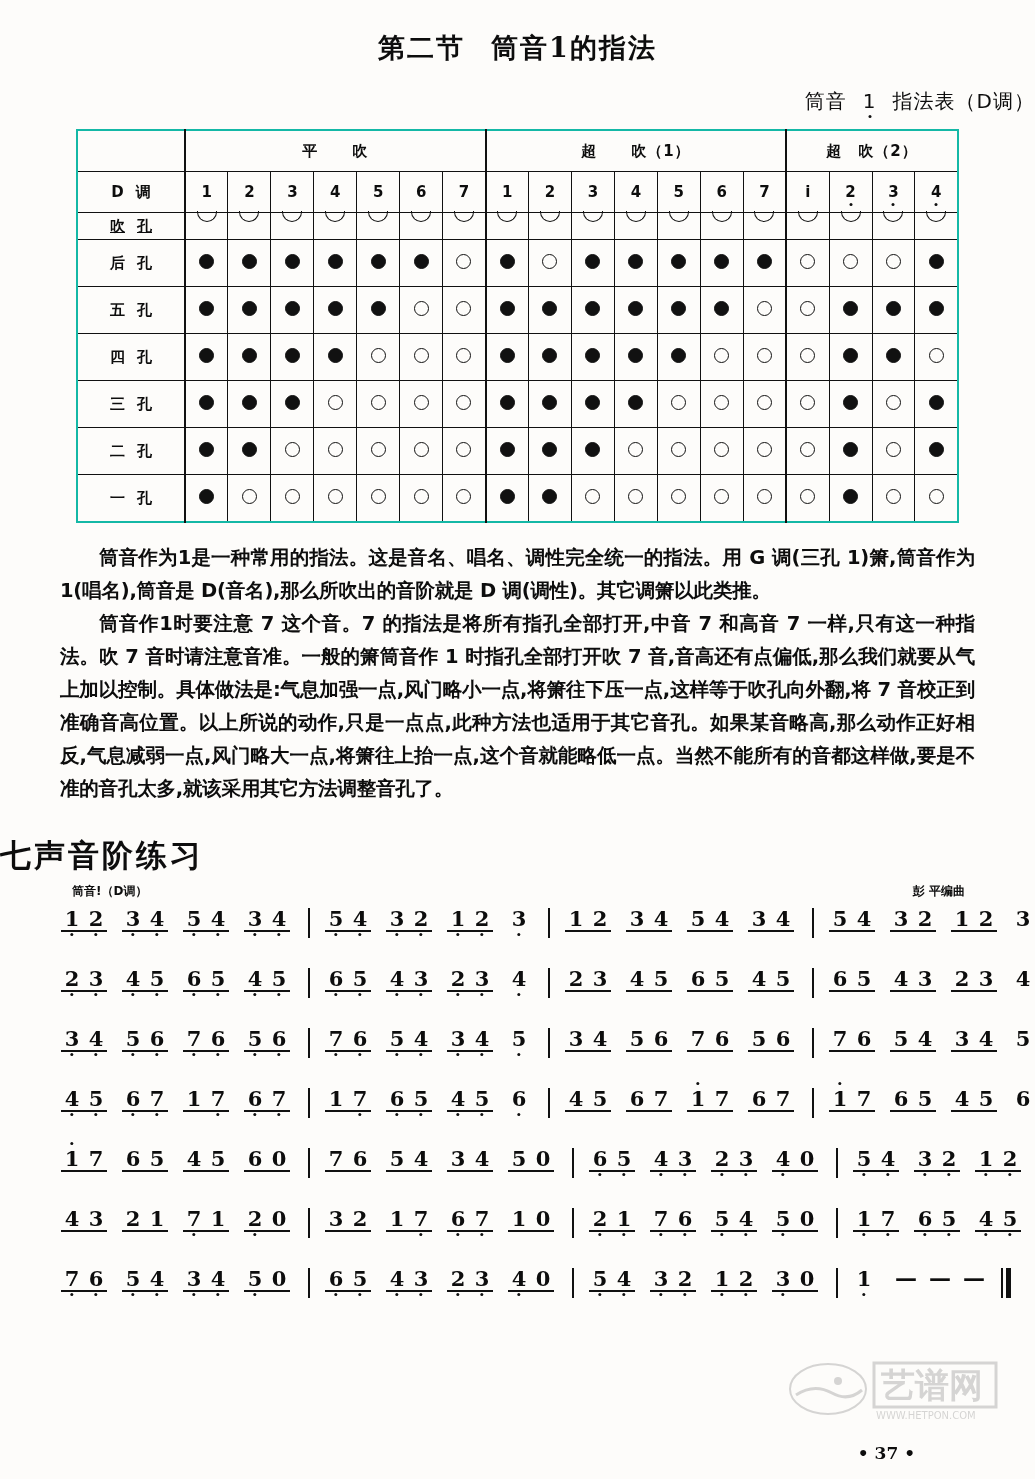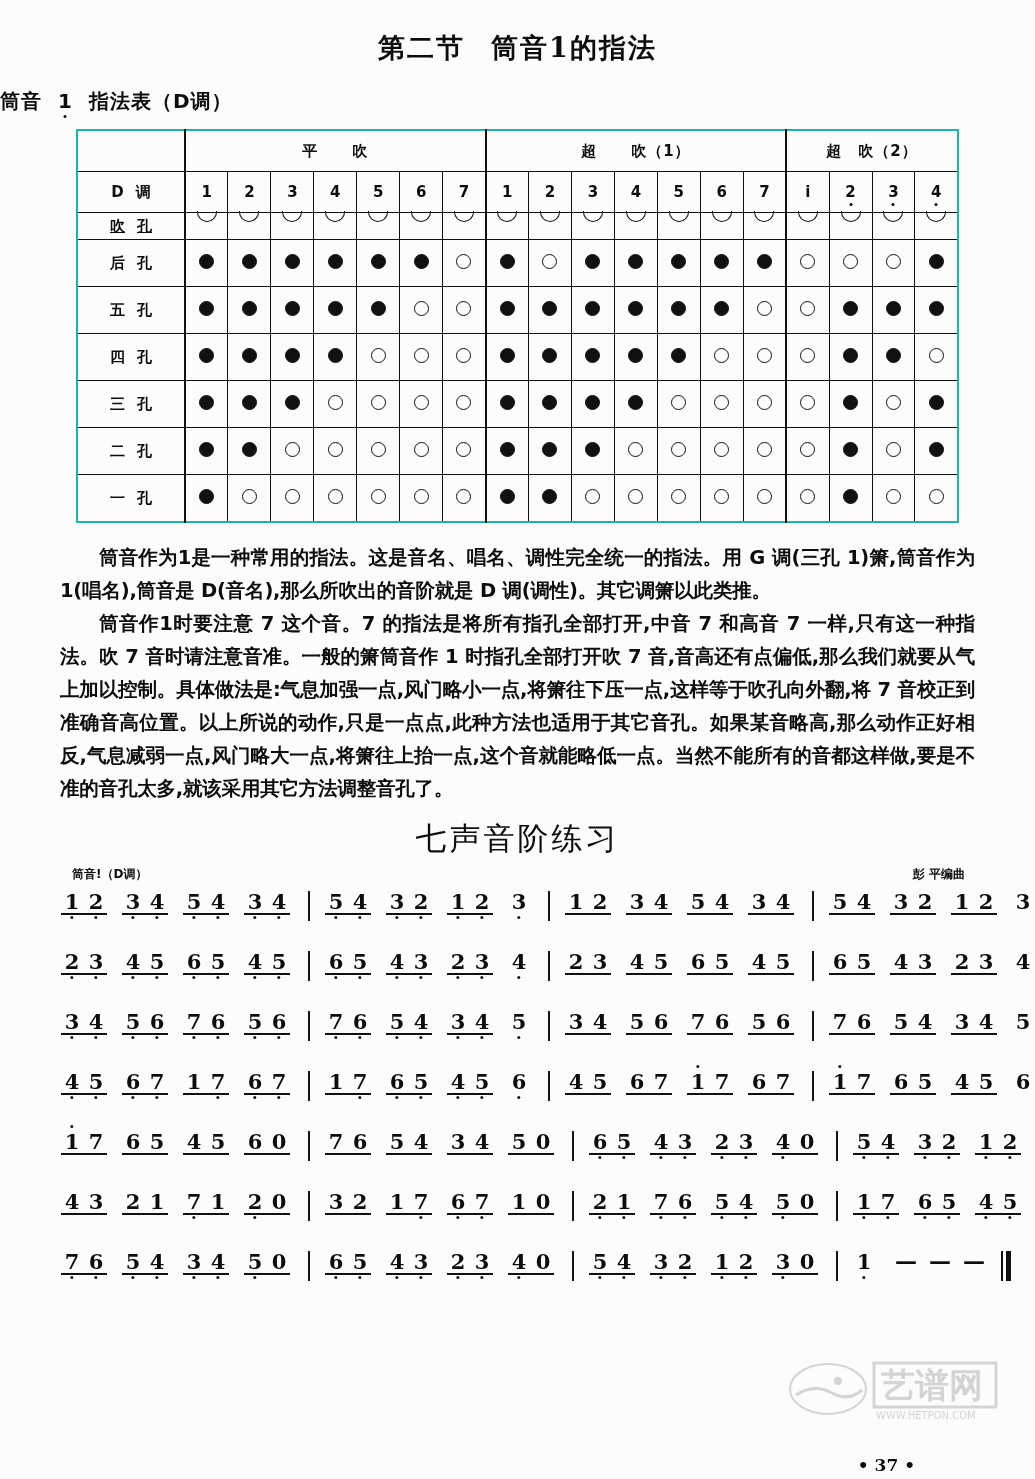--- a/index.html
+++ b/index.html
@@ -15,23 +15,23 @@
   .sec-title{
     text-align:center;
     font-size:27px;
     font-weight:bold;
     letter-spacing:2px;
     margin-top:30px;
     font-family:"DejaVu Serif","Liberation Serif",serif;
   }
   .sec-title .gap{display:inline-block;width:26px;}
   .tbl-title{
-    text-align:left;
+    text-align:right;
     font-size:20px;
-    font-weight:bold;
+    font-weight:normal;
     letter-spacing:1px;
     margin-top:22px;
     font-family:"DejaVu Sans","Liberation Sans",sans-serif;
   }
   .tbl-title .gap{display:inline-block;width:16px;}
   .dotnum{position:relative;display:inline-block;}
   .dotnum::after{
     content:"";position:absolute;left:50%;transform:translateX(-50%);
     bottom:-5px;width:3px;height:3px;border-radius:50%;background:#111;
   }
@@ -79,22 +79,22 @@
     font-size:19.5px;
     line-height:33px;
     font-weight:bold;
     text-align:justify;
     font-family:"DejaVu Sans","Liberation Sans",sans-serif;
     letter-spacing:-0.2px;
   }
   .prose p{margin:0;text-indent:2em;}
   
   .music-title{
-    text-align:center;margin-top:13px;
-    font-size:31px;font-weight:normal;letter-spacing:3px;
+    text-align:left;margin-top:30px;
+    font-size:31px;font-weight:bold;letter-spacing:3px;
     font-family:"DejaVu Serif","Liberation Serif",serif;
   }
   .music-credits{
     margin:6px 70px 0 72px;display:flex;justify-content:space-between;
     font-size:12px;font-weight:bold;
   }
   .score{margin:8px 0 0 60px;width:920px;}
   .sysrow{display:flex;align-items:flex-start;height:60px;}
   .half{display:flex;align-items:flex-start;flex:0 0 460px;}
   .beamgrp{display:inline-flex;position:relative;margin-right:13px;padding-bottom:7px;}
@@ -120,21 +120,21 @@
   .bar.end2{width:5px;margin:0 0 0 0;}
   .dash{
     width:34px;text-align:center;font-size:22px;font-weight:bold;line-height:22px;
   }
   
   .watermark{
     position:absolute;right:34px;bottom:52px;
     opacity:.30;width:215px;height:72px;pointer-events:none;
   }
   .folio{
-    position:absolute;bottom:4px;right:120px;
+    position:absolute;bottom:16px;right:120px;
     font-size:17px;font-weight:bold;
     font-family:"DejaVu Serif","Liberation Serif",serif;
   }
 </style>
 </head>
 <body>
 
 <div class="sec-title">
   <span>第二节</span><span class="gap"></span><span>筒音1的指法</span>
 </div>

